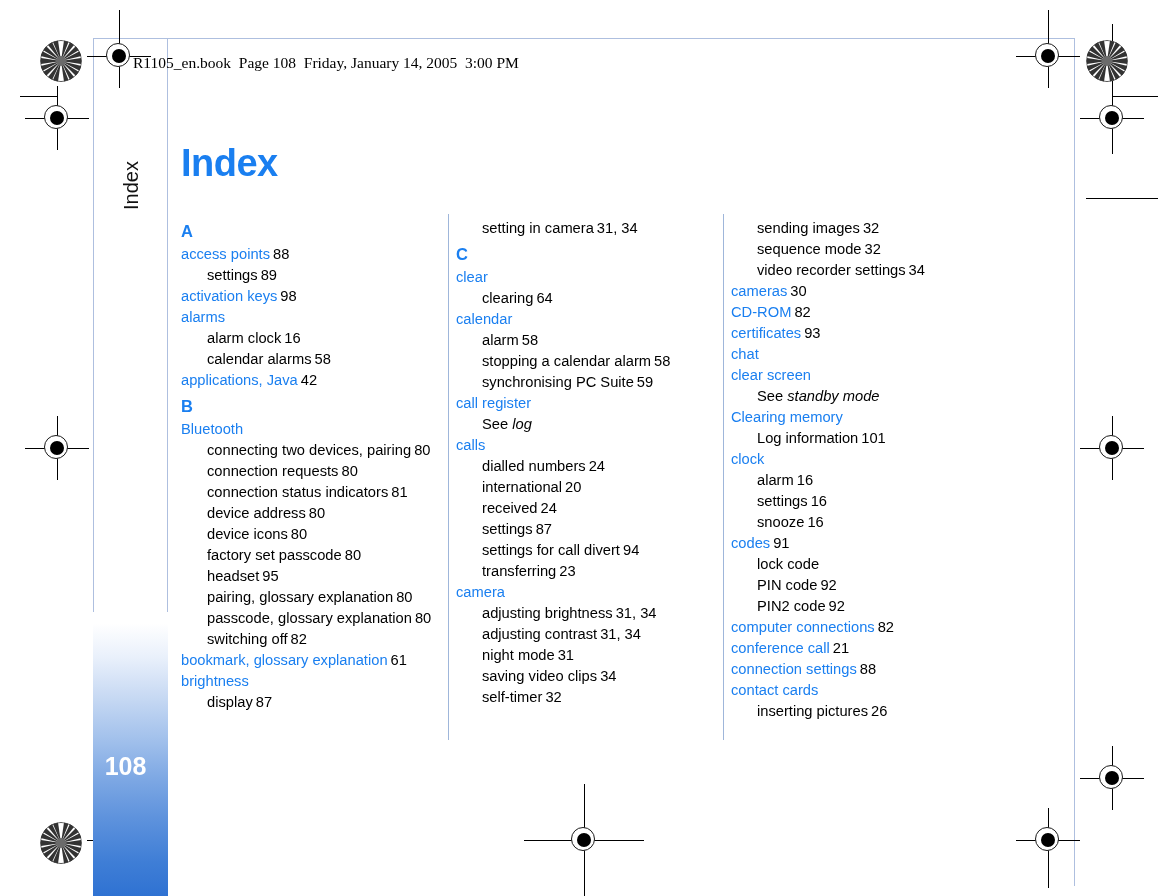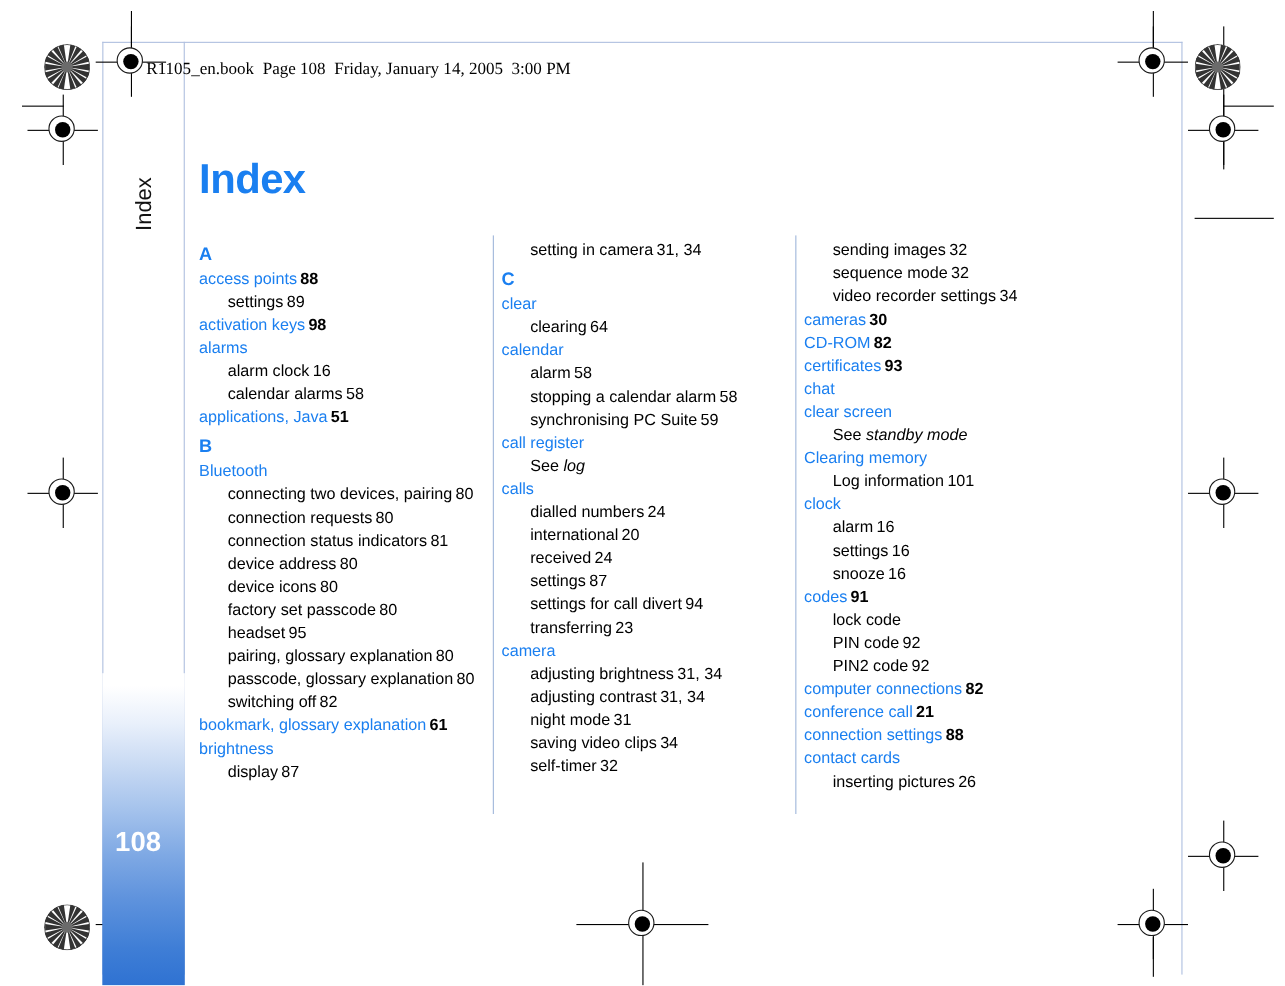--- a/index.html
+++ b/index.html
@@ -177,21 +177,20 @@
     margin-top: 2px;
   }
   .letter:first-child { margin-top: 0; }
 
   .entry {
     color: #1a7ff0;
     white-space: nowrap;
   }
   .entry .pg {
     color: #000000;
-    font-weight: bold;
   }
   .subentry {
     color: #000000;
     padding-left: 26px;
     white-space: nowrap;
   }
   .subentry em {
     font-style: italic;
   }
   .pg { margin-left: 3px; text-align: center; }
@@ -372,21 +371,21 @@
   <div class="col-sep" id="sep2"></div>
 
   <div class="col" id="col1">
       <div class="letter">A</div>
       <div class="entry">access points<span class="pg">88</span></div>
       <div class="subentry">settings<span class="pg">89</span></div>
       <div class="entry">activation keys<span class="pg">98</span></div>
       <div class="entry">alarms</div>
       <div class="subentry">alarm clock<span class="pg">16</span></div>
       <div class="subentry">calendar alarms<span class="pg">58</span></div>
-      <div class="entry">applications, Java<span class="pg">51</span></div>
+      <div class="entry">applications, Java<span class="pg">42</span></div>
       <div class="letter">B</div>
       <div class="entry">Bluetooth</div>
       <div class="subentry">connecting two devices, pairing<span class="pg">80</span></div>
       <div class="subentry">connection requests<span class="pg">80</span></div>
       <div class="subentry">connection status indicators<span class="pg">81</span></div>
       <div class="subentry">device address<span class="pg">80</span></div>
       <div class="subentry">device icons<span class="pg">80</span></div>
       <div class="subentry">factory set passcode<span class="pg">80</span></div>
       <div class="subentry">headset<span class="pg">95</span></div>
       <div class="subentry">pairing, glossary explanation<span class="pg">80</span></div>

